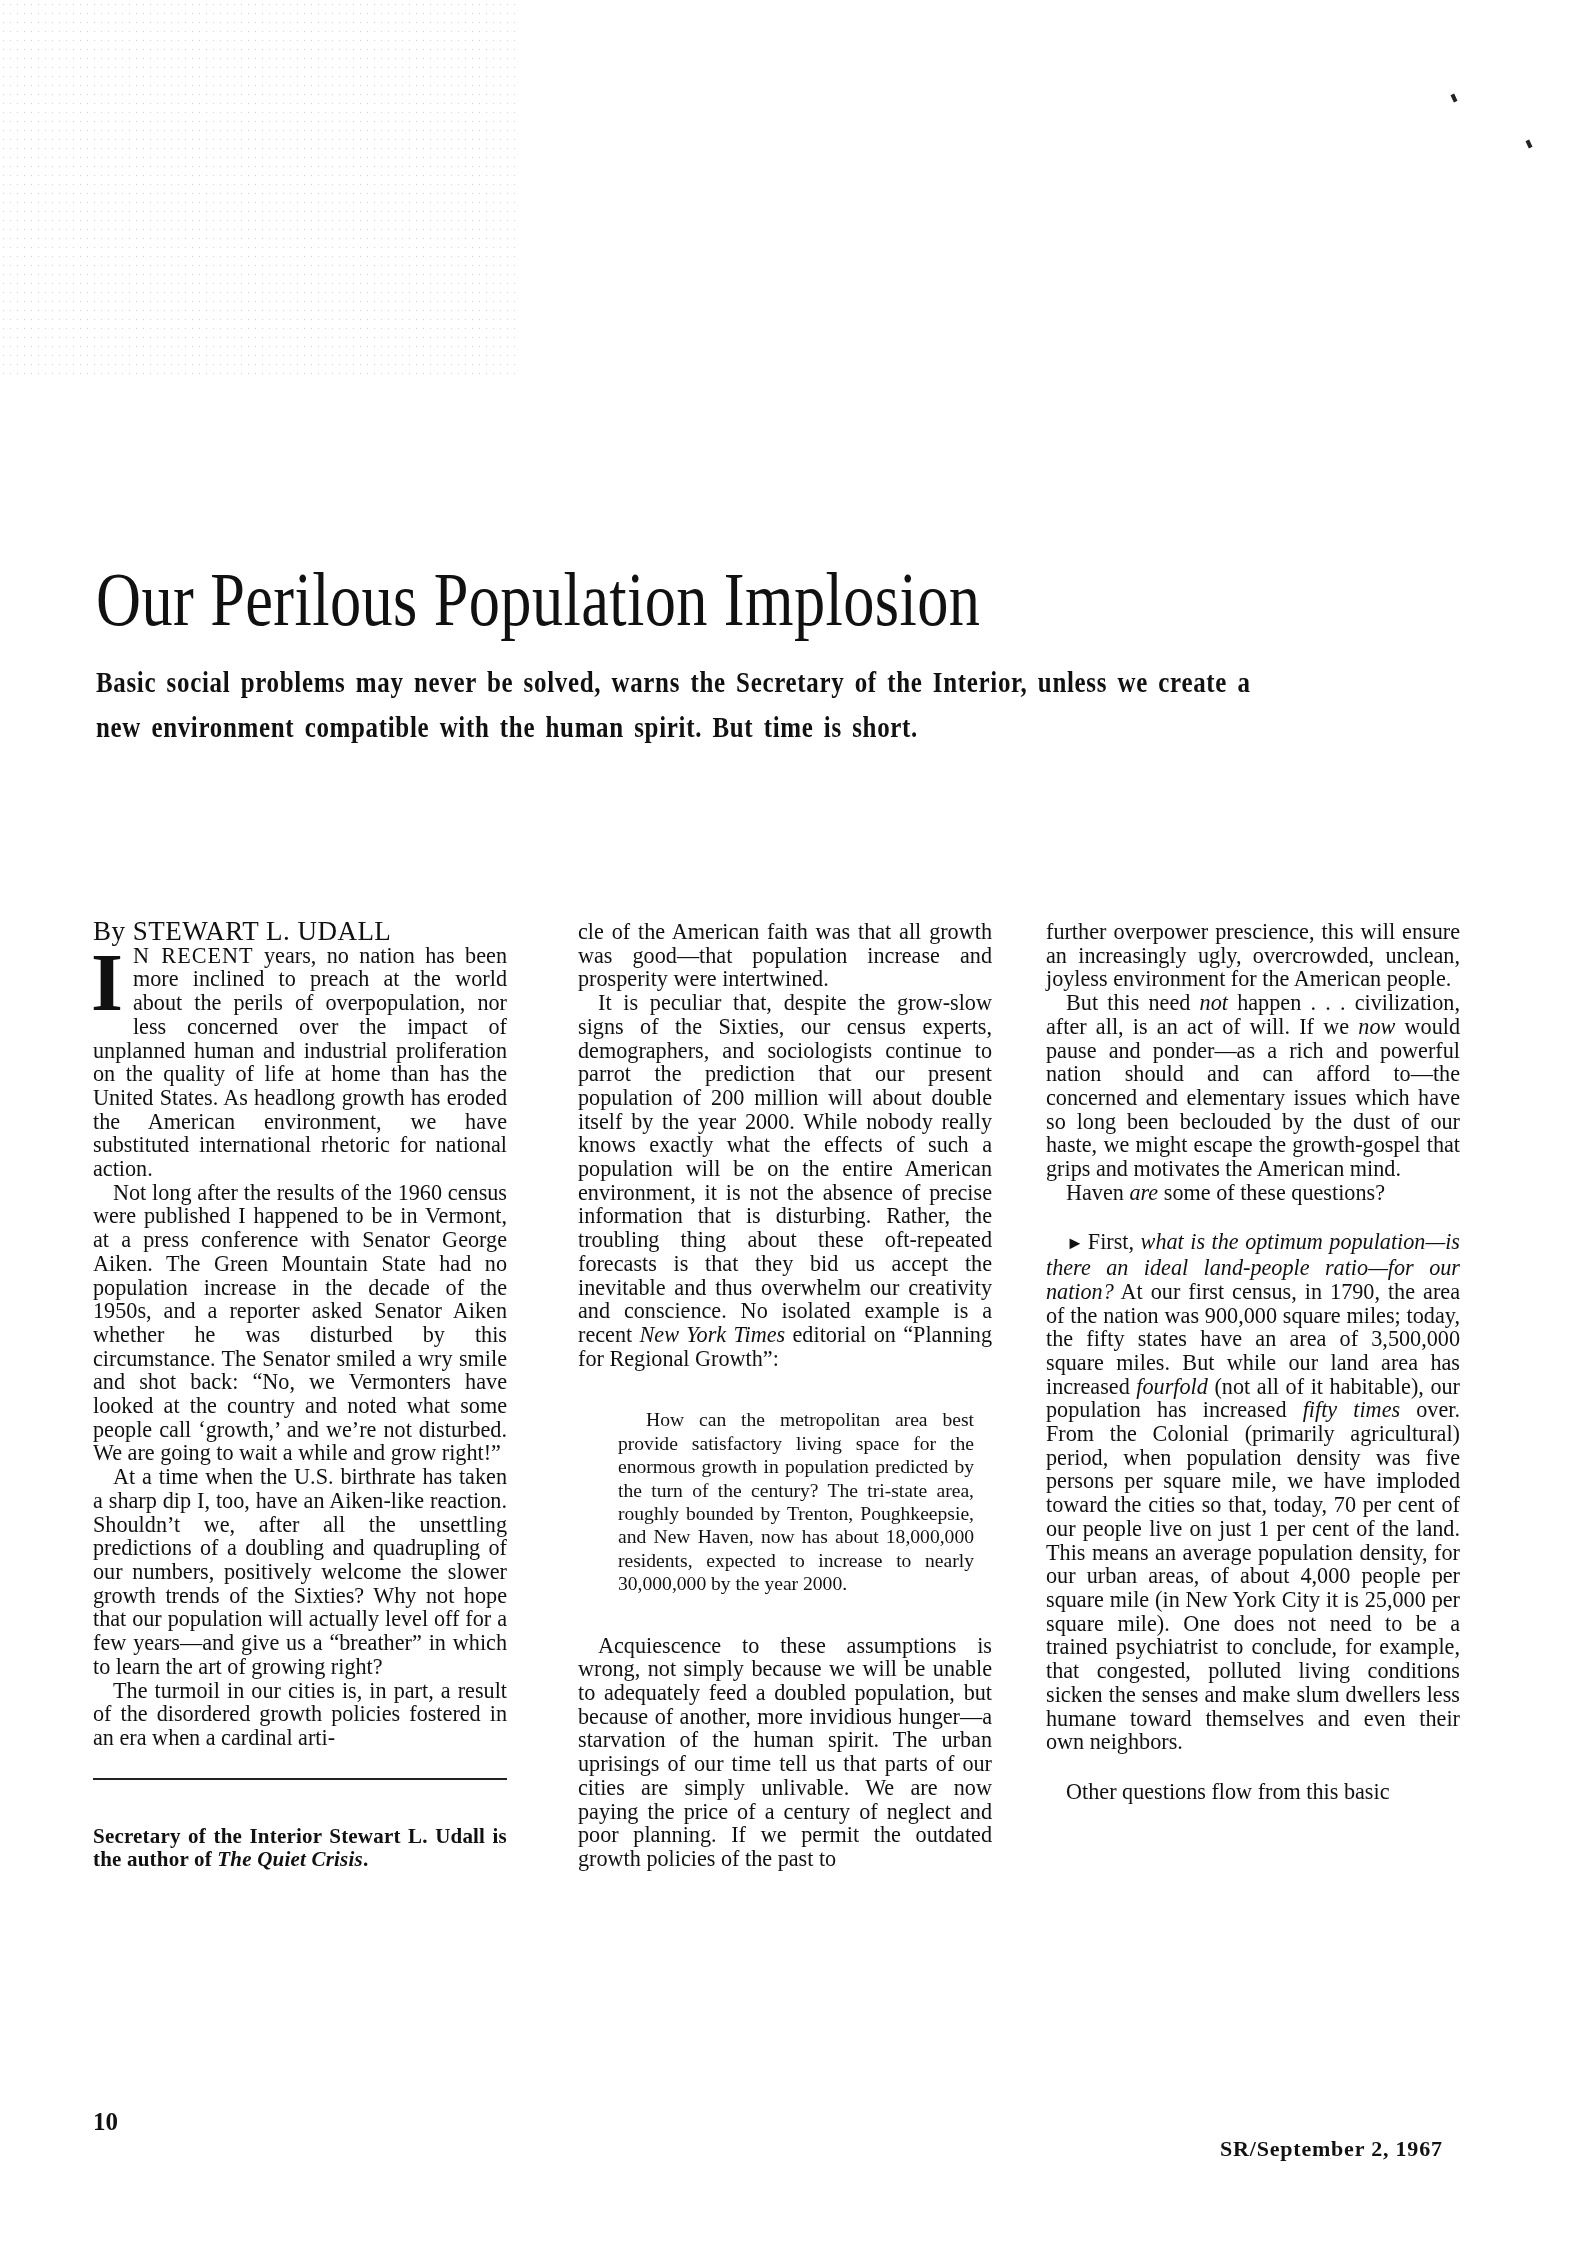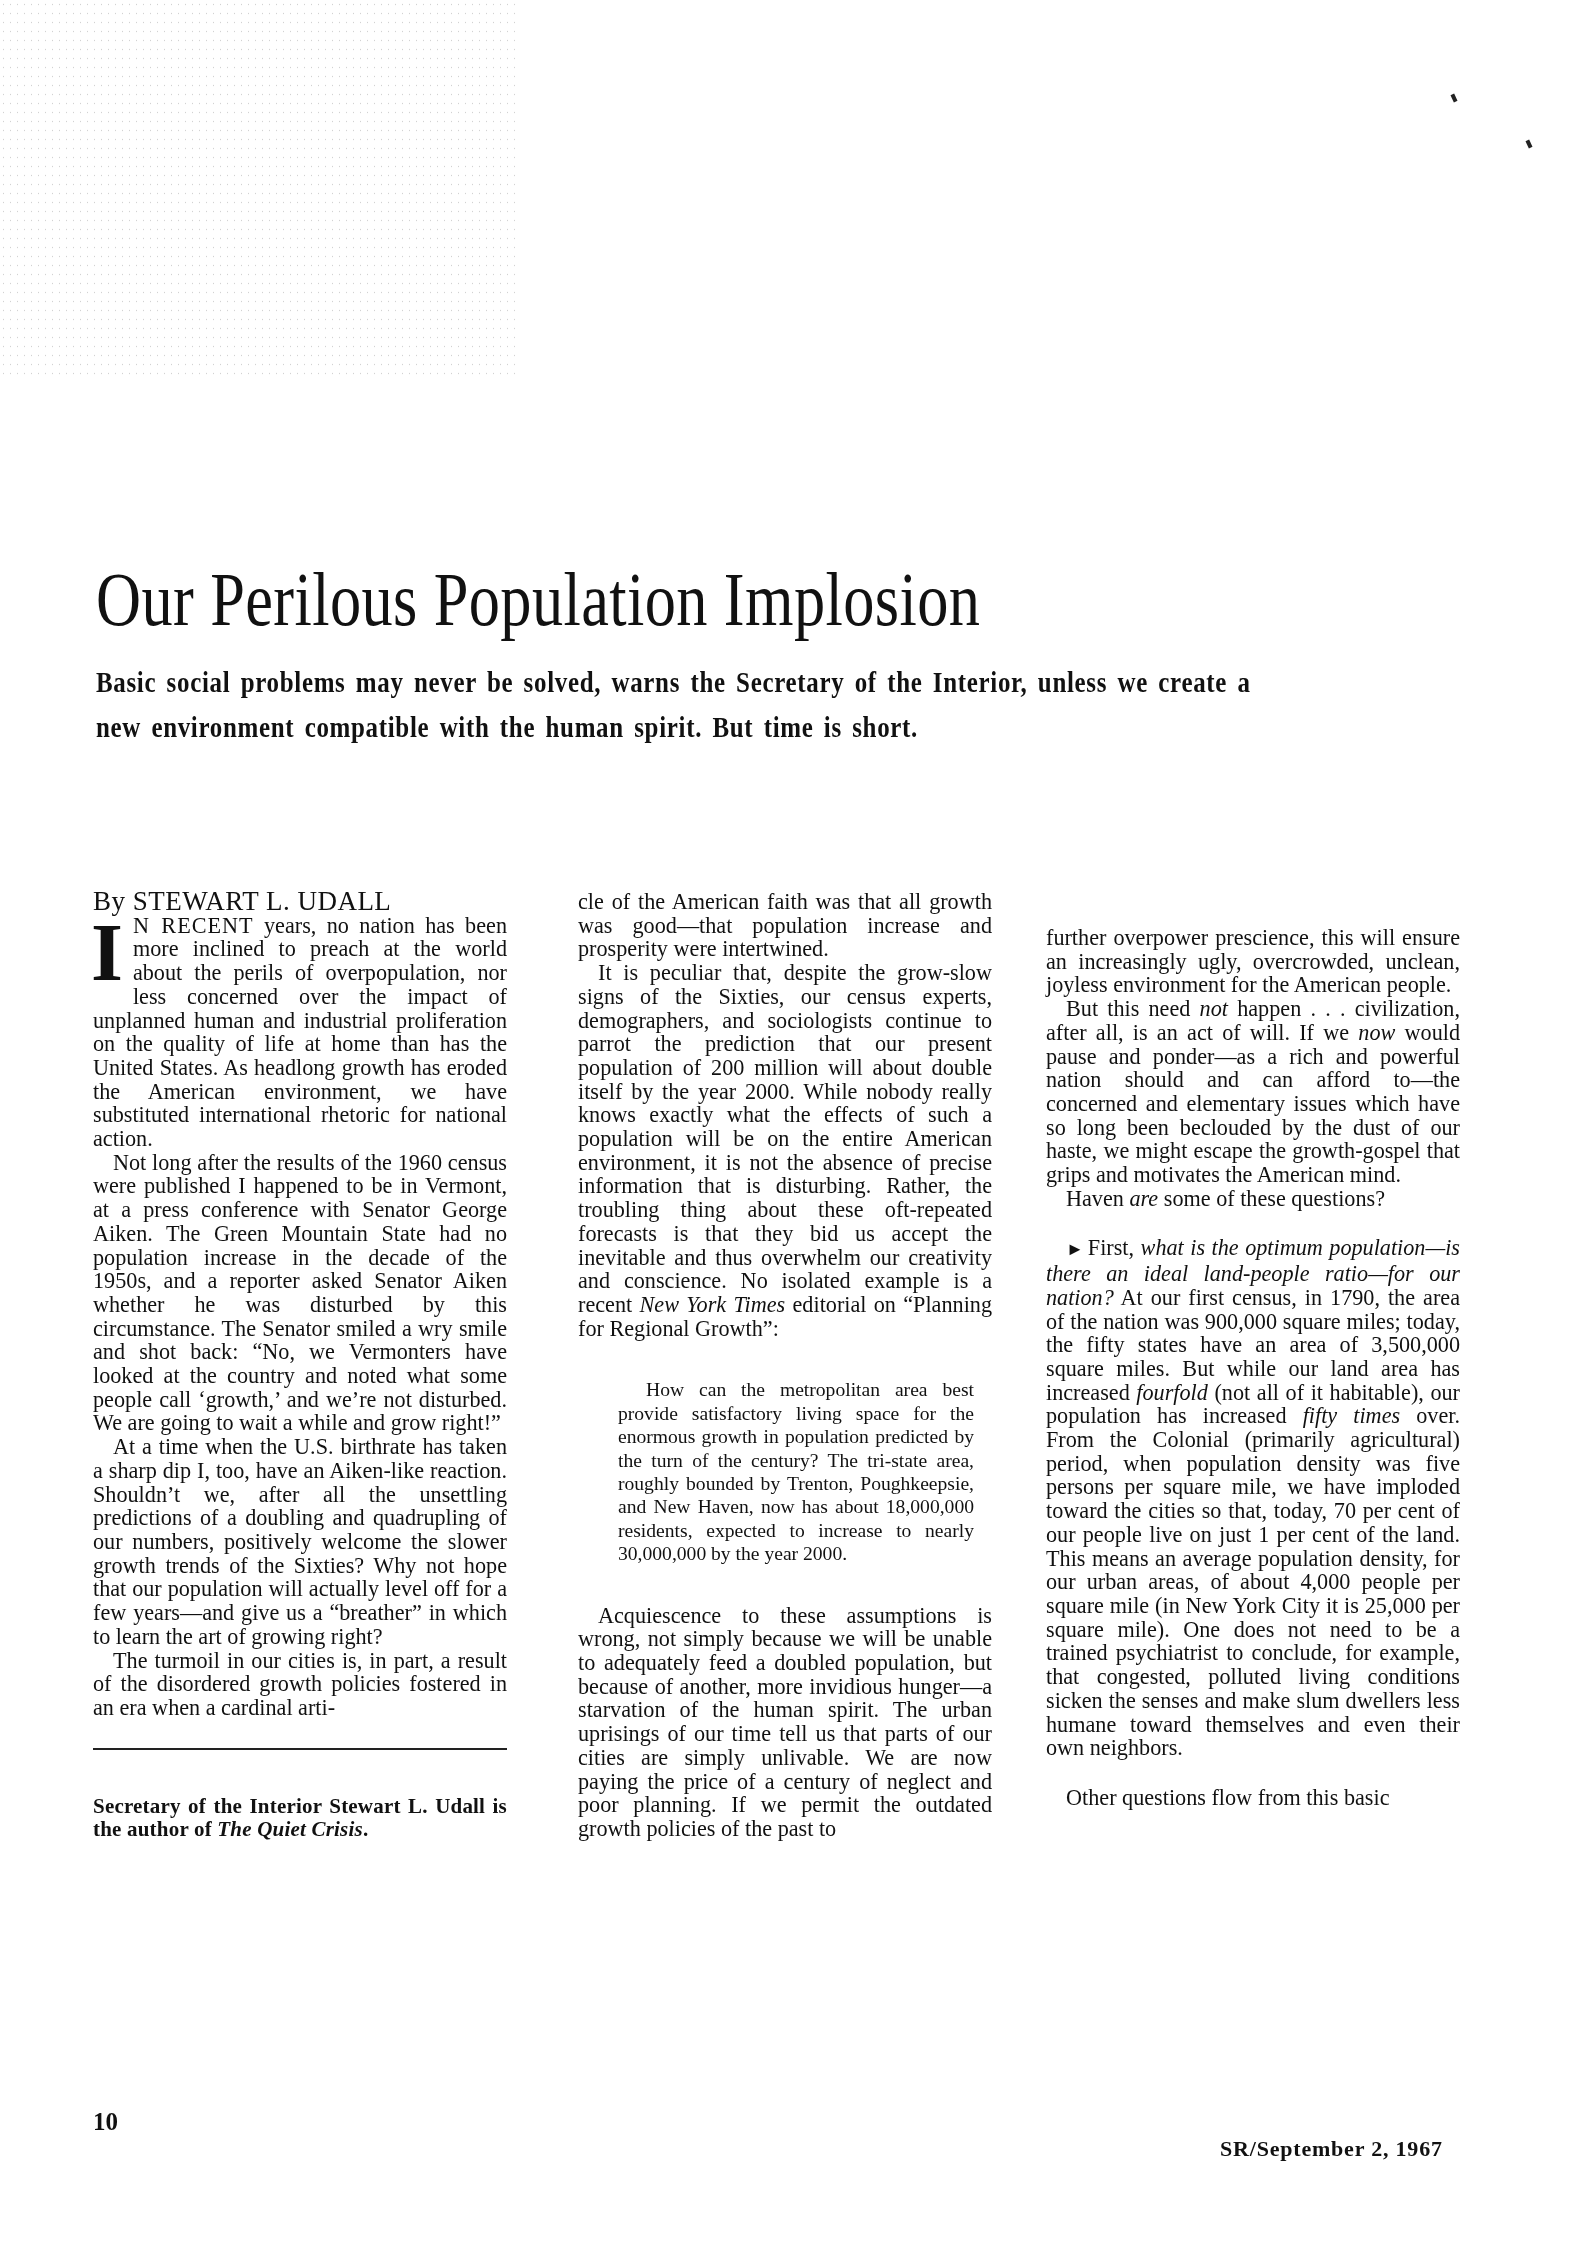--- a/index.html
+++ b/index.html
@@ -4,26 +4,26 @@
 <style>
   html, body { margin:0; padding:0; background:#ffffff; }
   body { width:1571px; height:2244px; position:relative; overflow:hidden; color:#111; font-family:"DejaVu Serif", "Liberation Serif", serif; }
   .page { position:absolute; left:0; top:0; width:1571px; height:2244px; }
   .speckle { position:absolute; left:0; top:0; width:520px; height:380px;
     background-image: radial-gradient(#9a9a9a 0.6px, transparent 0.8px);
     background-size: 7px 9px; opacity:0.45; }
   .mark { position:absolute; width:4px; height:8px; background:#222; transform:rotate(-25deg); }
   .title { position:absolute; left:96px; top:505px; font-family:"Liberation Serif", serif; font-size:76px; font-weight:400; transform:scaleX(0.82); transform-origin:left top; letter-spacing:0.5px; white-space:nowrap; }
   .deck { position:absolute; left:96px; top:660px; width:1400px; font-family:"Liberation Serif", serif; font-weight:700; font-size:29px; line-height:45px; transform:scaleX(0.86); transform-origin:left top; letter-spacing:0.8px; word-spacing:4px; }
-  .col { position:absolute; top:890px; width:414px; font-family:"Liberation Serif", serif; font-size:22.2px; line-height:23.7px; text-align:justify; hyphens:none; }
+  .col { position:absolute; top:920px; width:414px; font-family:"Liberation Serif", serif; font-size:22.2px; line-height:23.7px; text-align:justify; hyphens:none; }
   .col p { margin:0; text-indent:20px; }
   .col p.noind { text-indent:0; }
   .c1 { left:93px; }
   .c2 { left:578px; }
-  .c3 { left:1046px;margin-top:36px; }
+  .c3 { left:1046px; }
   .byline { font-size:27px; letter-spacing:0.5px; margin:0 0 34px 0; text-indent:0; }
   .dropcap { float:left; font-family:"Liberation Serif", serif; font-weight:700; font-size:82px; line-height:66px; margin:6px 10px 0 -2px; }
   .lead-caps { letter-spacing:1px; }
   .quote { margin:38px 18px 38px 40px; font-size:19.6px; line-height:23.4px; }
   .quote p { text-indent:28px; }
   .rule { border:none; border-top:2px solid #222; margin:28px 0 14px 0; }
   .footnote { font-size:21px; line-height:23px; font-weight:700; letter-spacing:0.2px;margin-top:45px; }
   .footnote i { font-style:italic; }
   .folio { position:absolute; left:93px; top:2108px; font-family:"Liberation Serif", serif; font-weight:700; font-size:25px; }
   .dateline { position:absolute; left:1220px; top:2136px; font-family:"Liberation Serif", serif; font-weight:700; font-size:22px; letter-spacing:0.8px; }

